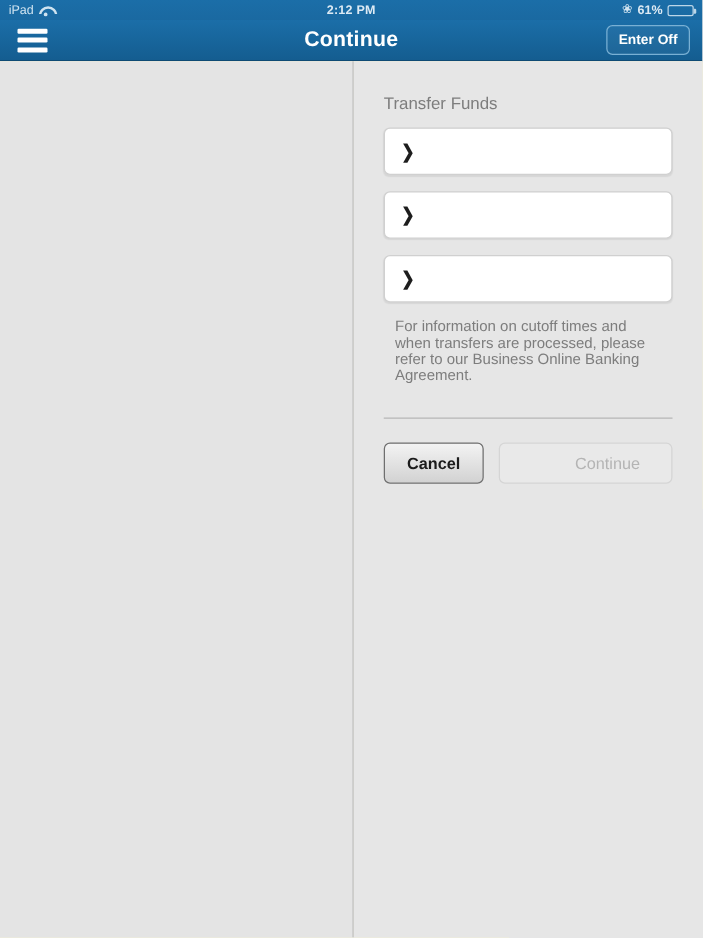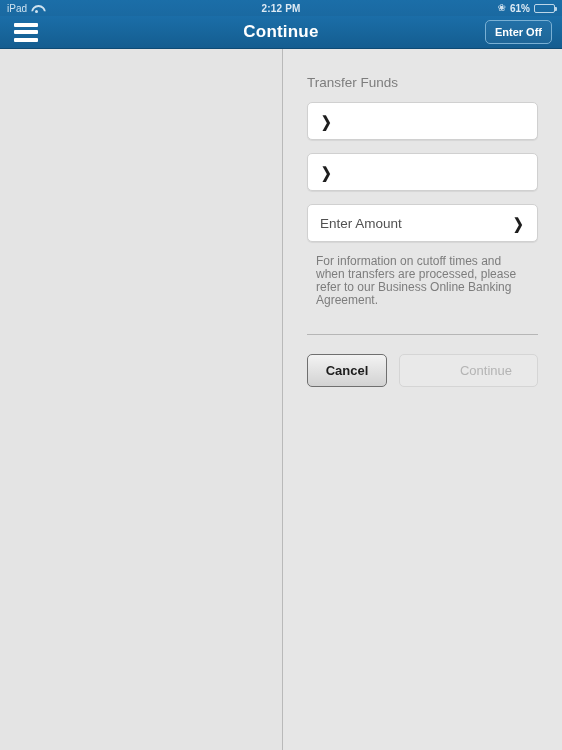--- a/index.html
+++ b/index.html
@@ -179,21 +179,20 @@
 
       <div class="field-row">
         <span class="chev">❯</span>
       </div>
 
       <div class="field-row">
         <span class="chev">❯</span>
       </div>
 
       <div class="field-row">
-        <span class="field-label">Enter Amount</span>
         <span class="chev">❯</span>
       </div>
 
       <div class="info-text">For information on cutoff times and when transfers are processed, please refer to our Business Online Banking Agreement.</div>
 
       <div class="divider"></div>
 
       <div class="btn-row">
         <div class="btn btn-cancel">Cancel</div>
         <div class="btn btn-continue">Continue</div>

